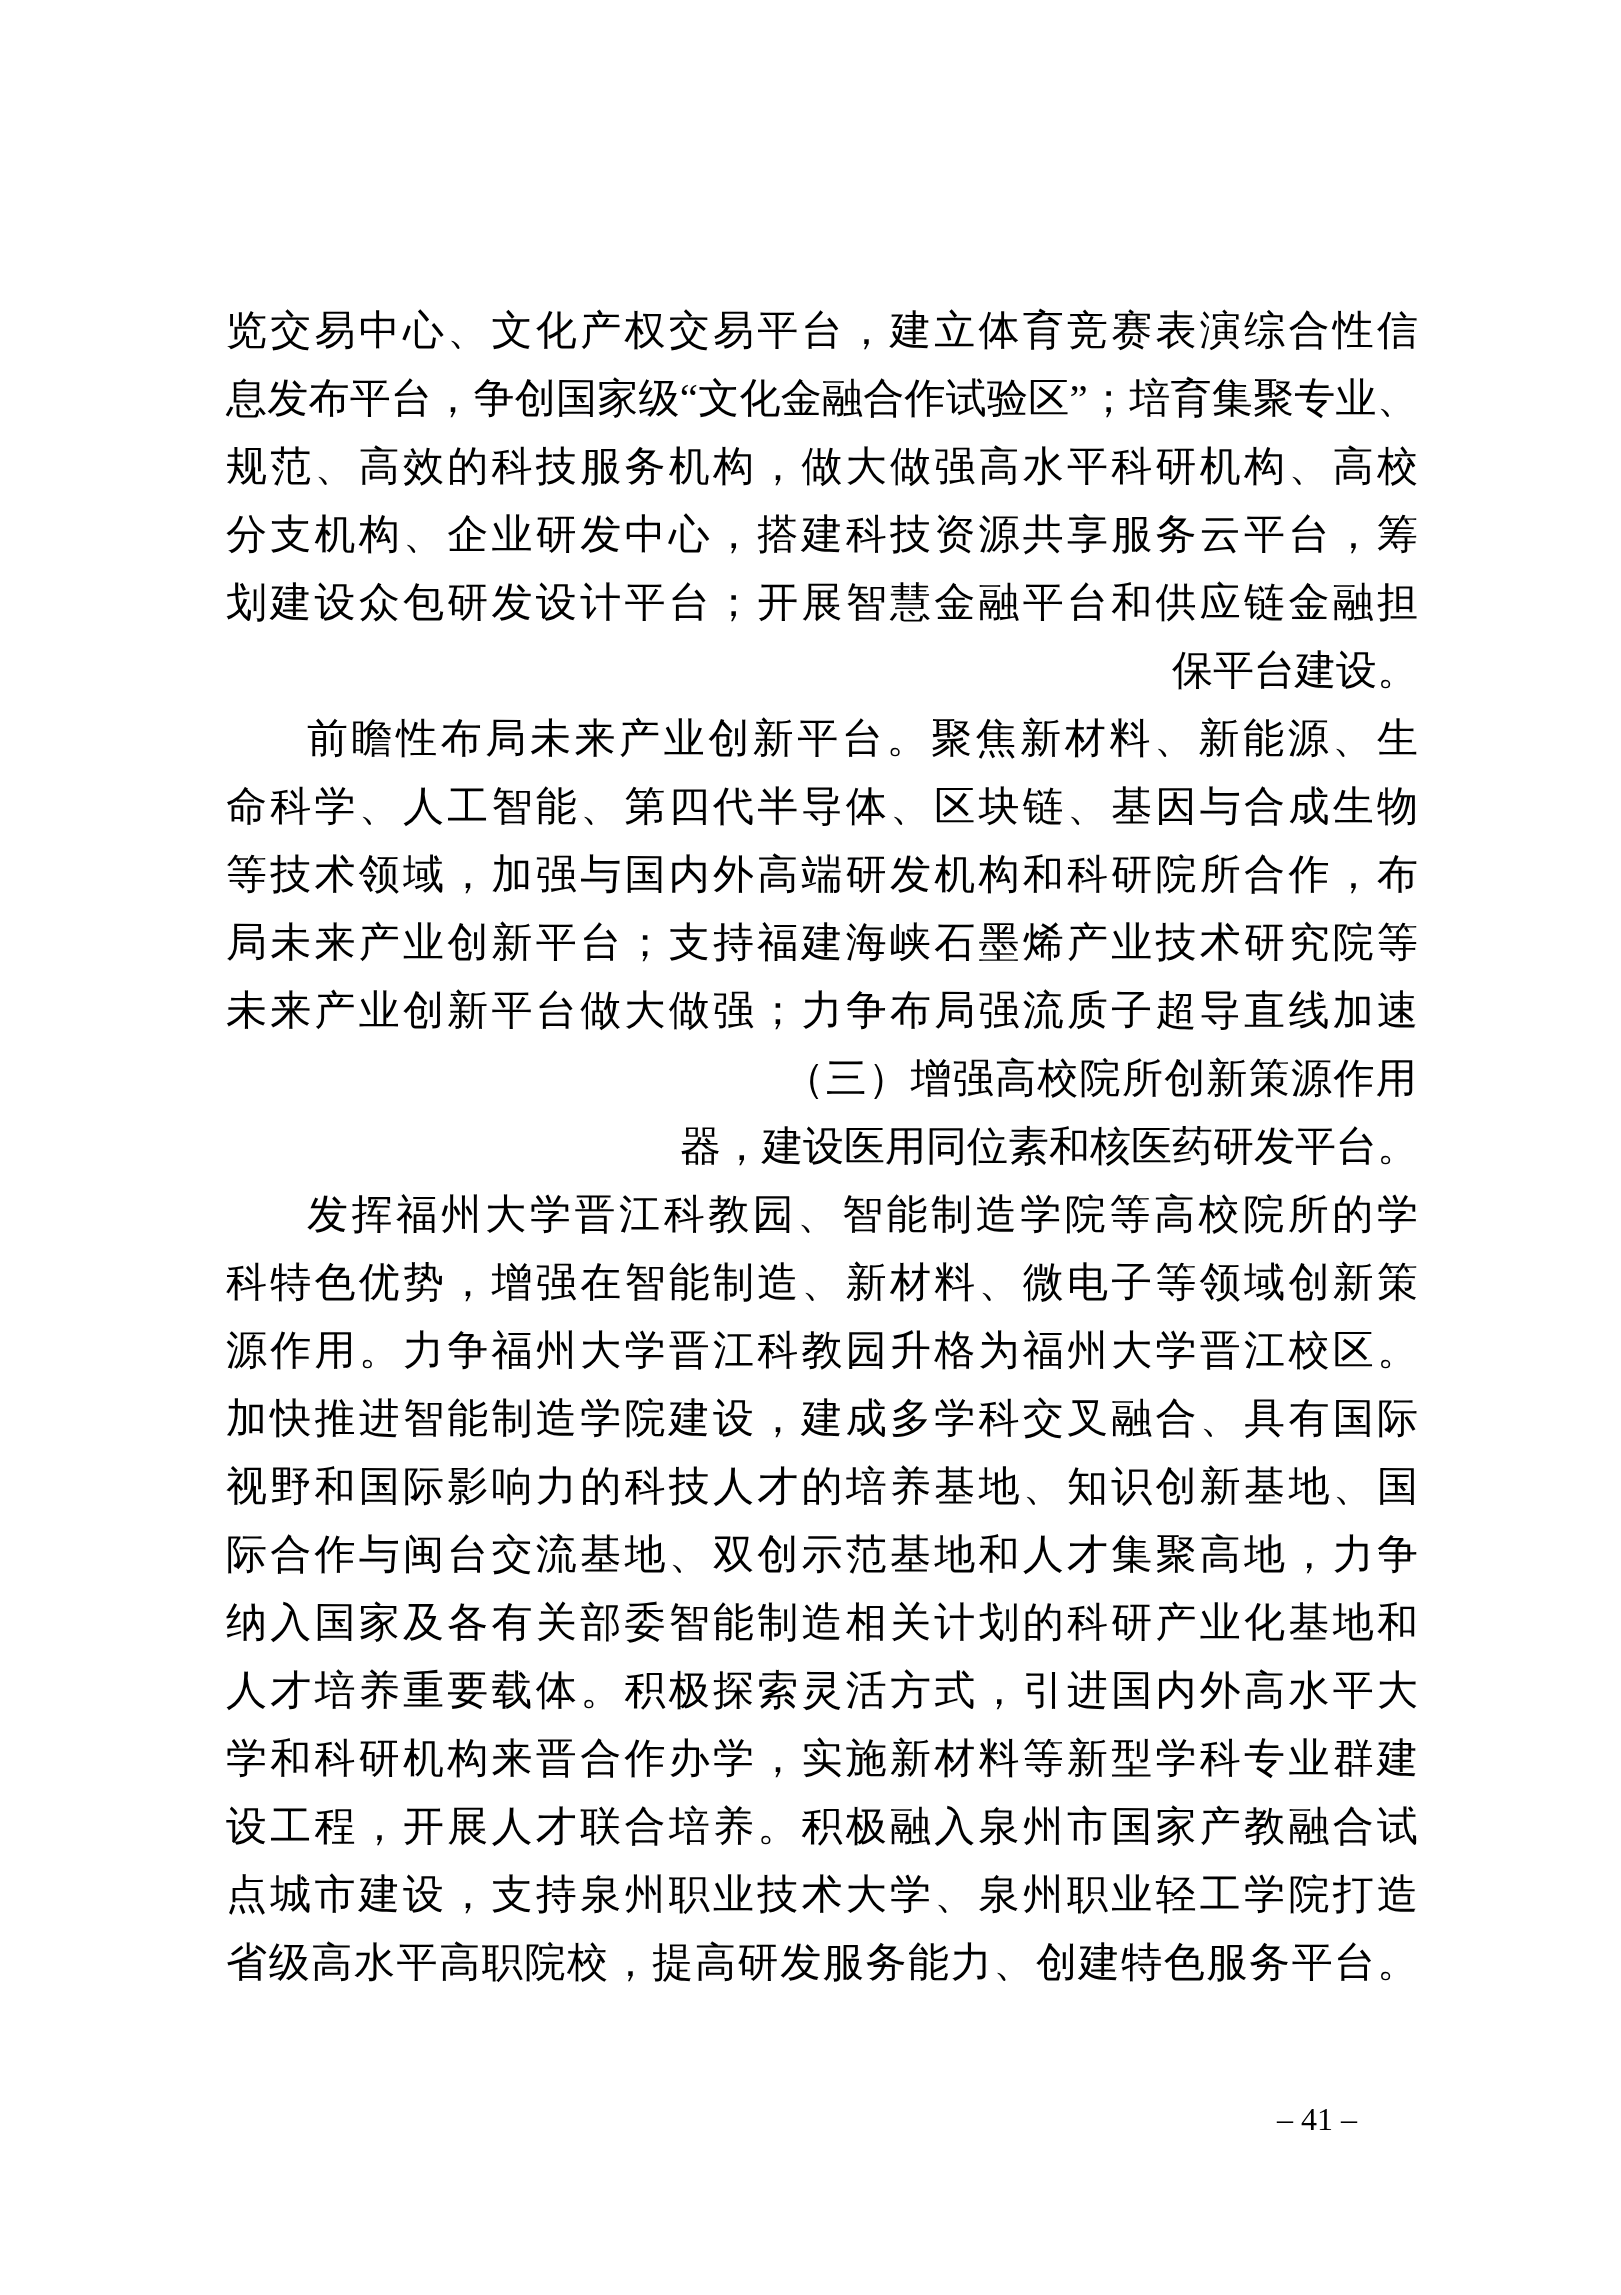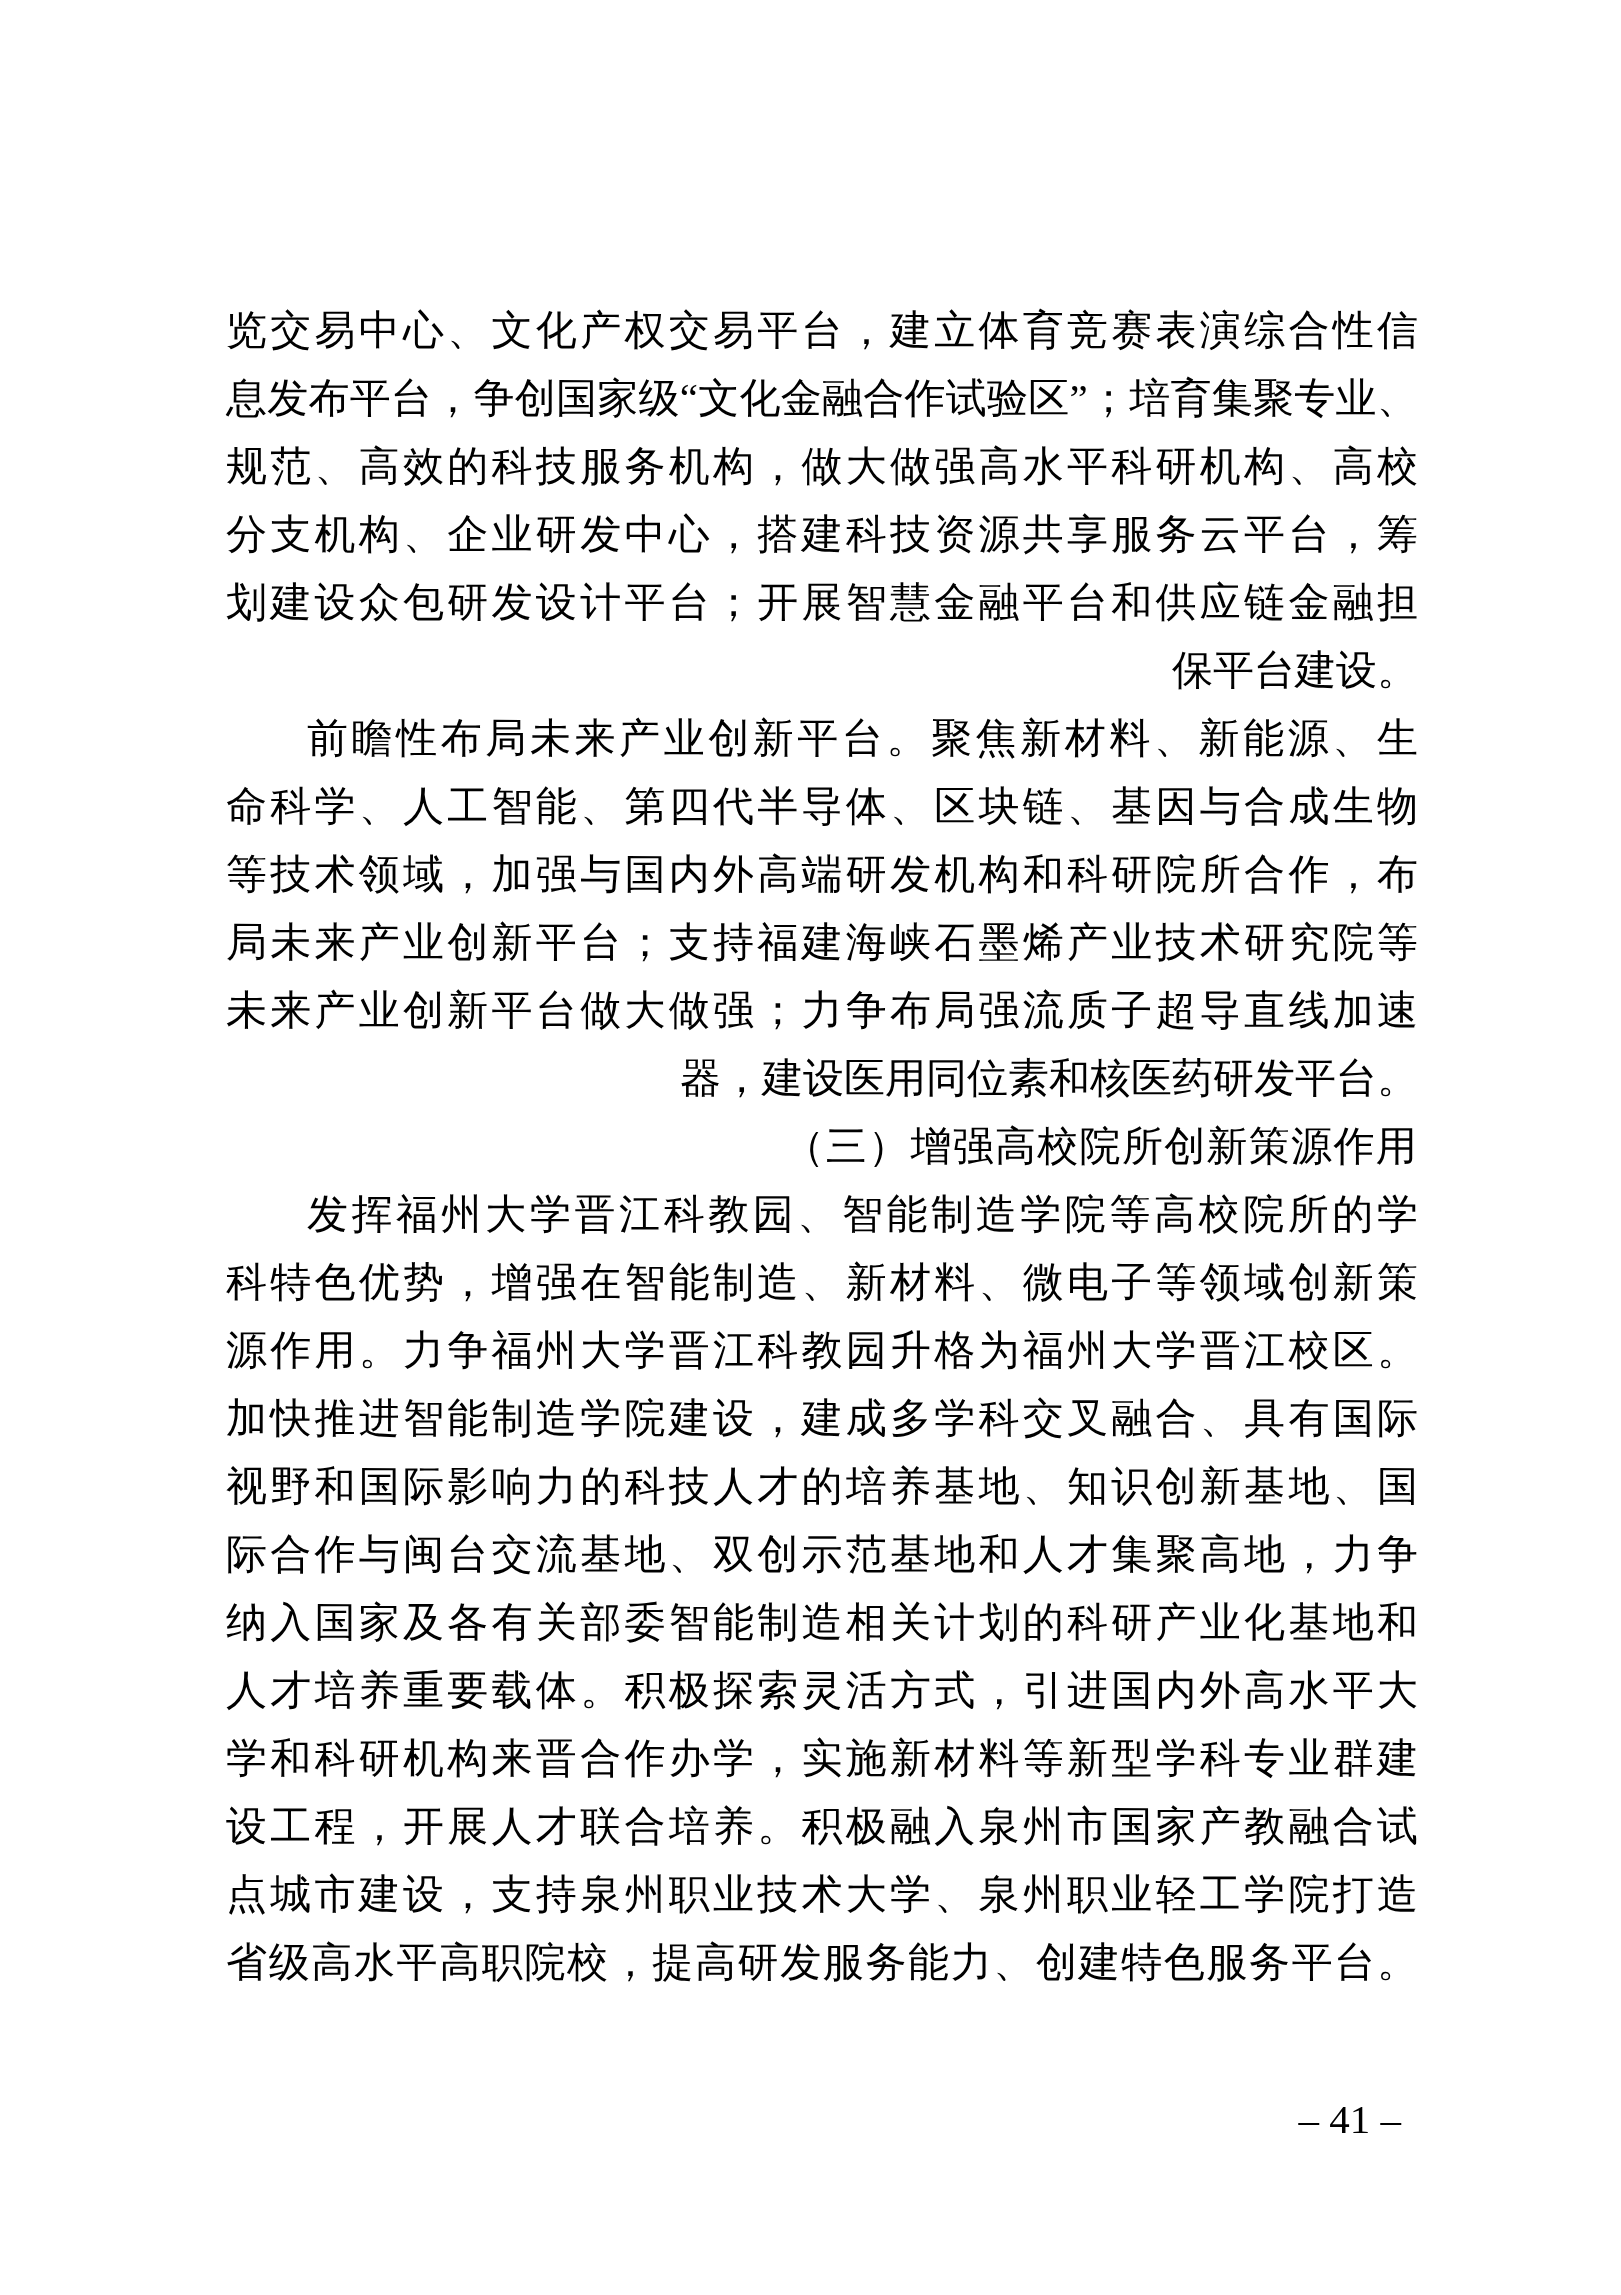--- a/index.html
+++ b/index.html
@@ -44,22 +44,22 @@
   .line span {
     display: inline-block;
   }
   .page-number {
     position: absolute;
     left: 1277px;
     top: 2099px;
     width: 124px;
     height: 41px;
     line-height: 41px;
-    font-size: 41px;
-    text-align: right;
+    font-size: 32px;
+    text-align: left;
     white-space: nowrap;
   }
 </style>
 </head>
 <body>
 
 <div class="page">
   <div class="text-block">
       <div class="line justify">
         <span>览</span>
@@ -348,25 +348,25 @@
         <span>流</span>
         <span>质</span>
         <span>子</span>
         <span>超</span>
         <span>导</span>
         <span>直</span>
         <span>线</span>
         <span>加</span>
         <span>速</span>
       </div>
+      <div class="line indent heading">
+        <span>（三）增强高校院所创新策源作用</span>
+      </div>
       <div class="line">
         <span>器，建设医用同位素和核医药研发平台。</span>
-      </div>
-      <div class="line indent heading">
-        <span>（三）增强高校院所创新策源作用</span>
       </div>
       <div class="line justify indent">
         <span>发</span>
         <span>挥</span>
         <span>福</span>
         <span>州</span>
         <span>大</span>
         <span>学</span>
         <span>晋</span>
         <span>江</span>

